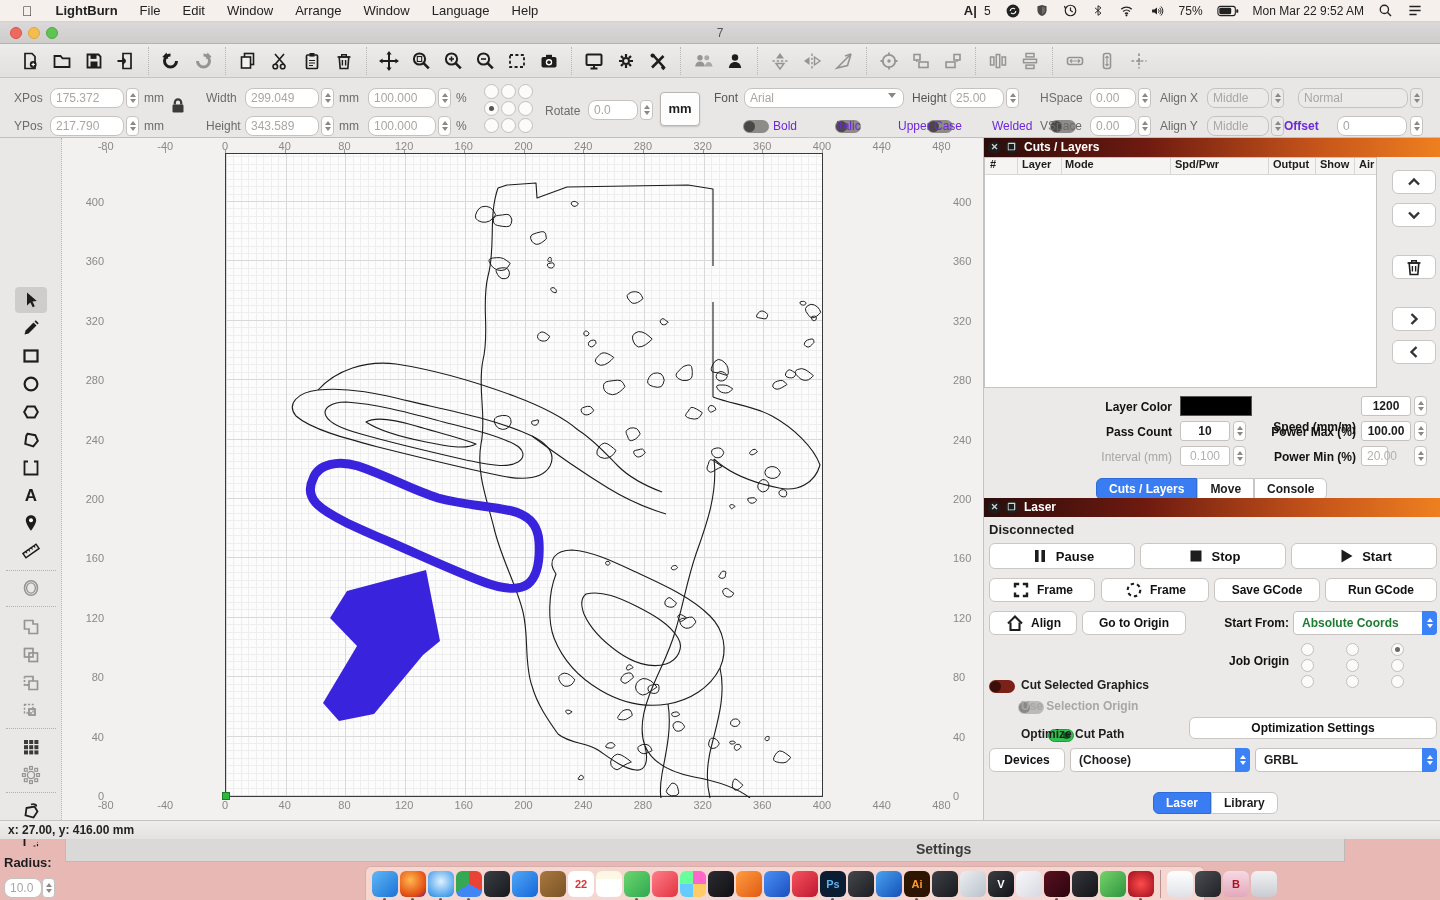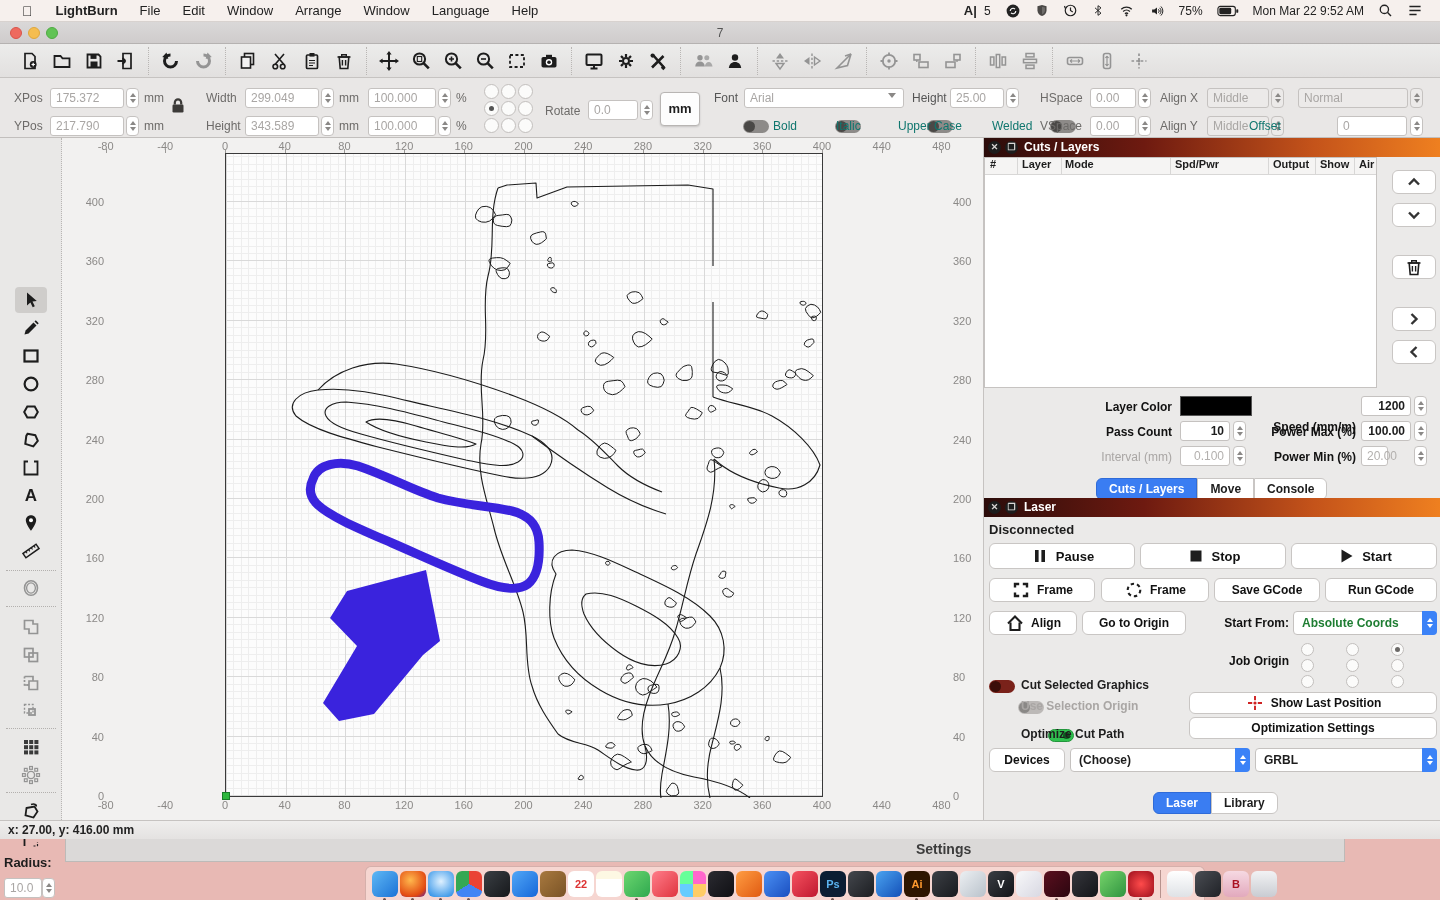--- a/index.html
+++ b/index.html
@@ -24,22 +24,22 @@
   #wtitle { width:100%; text-align:center; line-height:22px; color:#555; font-size:12px; }
 
   
   #toolbar { left:0; top:44px; width:1440px; height:34px; background:linear-gradient(#ececeb,#e2e0df); border-bottom:1px solid #c6c3c1; display:flex; align-items:center; padding-left:8px; }
   .tgroup { display:flex; align-items:center; gap:4px; padding:0 8px; border-right:1px dotted #b9b6b4; height:28px; }
   .tbtn { width:28px; height:26px; display:flex; align-items:center; justify-content:center; border-radius:4px; }
 
   
   #params { left:0; top:78px; width:1440px; height:60px; background:#e9e7e6; border-bottom:1px solid #c2bfbd; }
   .plabel { color:#6d6b69; font-size:12px; }
-  .plabel.dim { color:#0f766e; }
-  .inp { background:#fff; border:1px solid #c5c2c0; border-radius:3px; color:#a9a6a4; font-size:12px; padding:2px 5px; display:inline-block; overflow:hidden; white-space:nowrap; }
+  .plabel.dim { color:#6d28d9; }
+  .inp { background:#fff; border:1px solid #c5c2c0; border-radius:8px; color:#a9a6a4; font-size:12px; padding:2px 5px; display:inline-block; overflow:hidden; white-space:nowrap; }
   .spin { width:13px; height:20px; background:#fff; border:1px solid #c5c2c0; border-radius:4px; display:inline-flex; flex-direction:column; align-items:center; justify-content:center; gap:2px; }
   .spin i, .bspin i { width:0; height:0; border-left:3px solid transparent; border-right:3px solid transparent; }
   .spin i.u { border-bottom:4px solid #8a8886; } .spin i.d { border-top:4px solid #8a8886; }
   .bspin { width:15px; height:100%; background:#3b82f7; border-radius:0 4px 4px 0; display:inline-flex; flex-direction:column; align-items:center; justify-content:center; gap:2px; }
   .bspin i.u { border-bottom:4px solid #fff; } .bspin i.d { border-top:4px solid #fff; }
   .tg { width:26px; height:13px; border-radius:7px; position:relative; display:inline-block; vertical-align:middle; }
   .tg::after { content:""; position:absolute; width:11px; height:11px; border-radius:50%; top:1px; }
   .tg.offdark { background:#8d8a88; } .tg.offdark::after { left:1px; background:#4a4846; }
   .tg.offred { background:#7a221a; } .tg.offred::after { left:1px; background:#3c0e09; }
   .tg.ongreen { background:#2fc14e; border:1px solid #23963c; } .tg.ongreen::after { width:7px; height:7px; top:2px; right:3px; background:#0c5c20; }
@@ -75,21 +75,21 @@
   .phead { position:absolute; left:0; width:457px; height:19px; background:linear-gradient(90deg,#2b0c0a,#6e1a10 35%,#c4531a 72%,#ef8020); color:#fff; font-weight:bold; font-size:12px; line-height:19px; padding-left:40px; }
   .phead .pbtn { position:absolute; top:3px; width:13px; height:13px; border-radius:50%; background:#1d1d1d; color:#d8d6d4; font-size:9px; line-height:13px; text-align:center; font-weight:bold; }
   .wbtn { background:#fff; border:1px solid #c9c6c4; border-radius:6px; display:inline-flex; align-items:center; justify-content:center; gap:6px; font-size:12px; font-weight:bold; color:#111; position:absolute; }
   .tabseg { position:absolute; display:flex; }
   .tabseg span { border:1px solid #c9c6c4; background:#fff; padding:3px 12px; font-size:12px; font-weight:bold; }
   .tabseg span:first-child { border-radius:6px 0 0 6px; }
   .tabseg span:last-child { border-radius:0 6px 6px 0; }
   .tabseg span.on { background:#3a7df2; border-color:#2f6bd8; color:#fff; }
   .slbl { position:absolute; font-size:12px; font-weight:bold; color:#111; text-align:right; }
   .slbl.dim { color:#aoa; color:#a9a6a4; }
-  .sval { position:absolute; background:#fff; border:1px solid #c5c2c0; border-radius:3px; font-size:12px; font-weight:bold; text-align:right; padding:2px 5px; }
+  .sval { position:absolute; background:#fff; border:1px solid #c5c2c0; border-radius:3px; font-size:12px; font-weight:bold; text-align:center; padding:2px 5px; }
   .sval.dim { color:#b3b0ae; font-weight:normal; }
   .mspin { position:absolute; width:13px; height:20px; background:#fff; border:1px solid #c5c2c0; border-radius:4px; display:flex; flex-direction:column; align-items:center; justify-content:center; gap:2px; }
   .mspin i { width:0; height:0; border-left:3px solid transparent; border-right:3px solid transparent; }
   .mspin i.u { border-bottom:4px solid #8a8886; } .mspin i.d { border-top:4px solid #8a8886; }
   .radio { width:13px; height:13px; border-radius:50%; background:#fbfbfa; border:1px solid #c2bfbd; position:absolute; }
   .radio.sel::after { content:""; position:absolute; left:3px; top:3px; width:5px; height:5px; border-radius:50%; background:#6b6967; }
   .ddl { position:absolute; background:#fff; border:1px solid #c5c2c0; border-radius:4px; display:flex; align-items:center; font-size:12px; font-weight:bold; padding-left:8px; }
   .ddl .bspin { position:absolute; right:-1px; top:-1px; height:calc(100% + 2px); }
 
   
@@ -526,21 +526,21 @@
   <span class="abs inp" style="left:1207px;top:38px;width:62px;background:#eceae9;">Middle</span>
   <span class="abs spin" style="left:1271px;top:38px;background:#eceae9;">
       <i class="u"></i>
       <i class="d"></i>
     </span>
   <span class="abs inp" style="left:1298px;top:10px;width:110px;background:#eceae9;">Normal</span>
   <span class="abs spin" style="left:1410px;top:10px;background:#eceae9;">
       <i class="u"></i>
       <i class="d"></i>
     </span>
-  <span class="abs plabel dim" style="left:1249px;top:41px;">Offset</span>
+  <span class="abs plabel dim" style="left:1284px;top:41px;font-weight:bold;">Offset</span>
   <span class="abs inp" style="left:1337px;top:38px;width:70px;">0</span>
   <span class="abs spin" style="left:1410px;top:38px;">
       <i class="u"></i>
       <i class="d"></i>
     </span>
 </div>
 
 <div id="palette" class="abs">
   <div class="ptool active" style="top:149px;">
       <span class="ic">
@@ -1093,29 +1093,20 @@
   <span class="radio" style="left:362px;top:537px;"></span>
   <span class="radio" style="left:407px;top:537px;"></span>
 
   <span class="abs tg offred" style="left:5px;top:541px;"></span>
   <span class="abs" style="left:37px;top:540px;font-weight:bold;">Cut Selected Graphics</span>
   <span class="abs tg offgray" style="left:5px;top:562px;"></span>
   <span class="abs" style="left:37px;top:561px;font-weight:bold;color:#a9a6a4;">Use Selection Origin</span>
   <span class="abs tg ongreen" style="left:5px;top:590px;"></span>
   <span class="abs" style="left:37px;top:589px;font-weight:bold;">Optimize Cut Path</span>
 
-  <span class="wbtn" style="left:205px;top:554px;width:248px;height:22px;">
-      <span class="ic">
-        <svg width="20" height="20" viewBox="0 0 20 20">
-          <path d="M10 3v4.2M10 12.8V17M3 10h4.2M12.8 10H17" stroke="#cf2222" stroke-width="1.9" fill="none"></path>
-          <circle cx="10" cy="10" r="1.6" fill="#cf2222"></circle>
-        </svg>
-      </span>
-      <span>Show Last Position</span>
-    </span>
   <span class="wbtn" style="left:205px;top:579px;width:248px;height:22px;">
       <span>Optimization Settings</span>
     </span>
 
   <span class="wbtn" style="left:5px;top:610px;width:76px;height:24px;">
       <span>Devices</span>
     </span>
   <span class="ddl" style="left:86px;top:610px;width:180px;height:24px;">
     <span>(Choose)</span>
     <span class="bspin">

